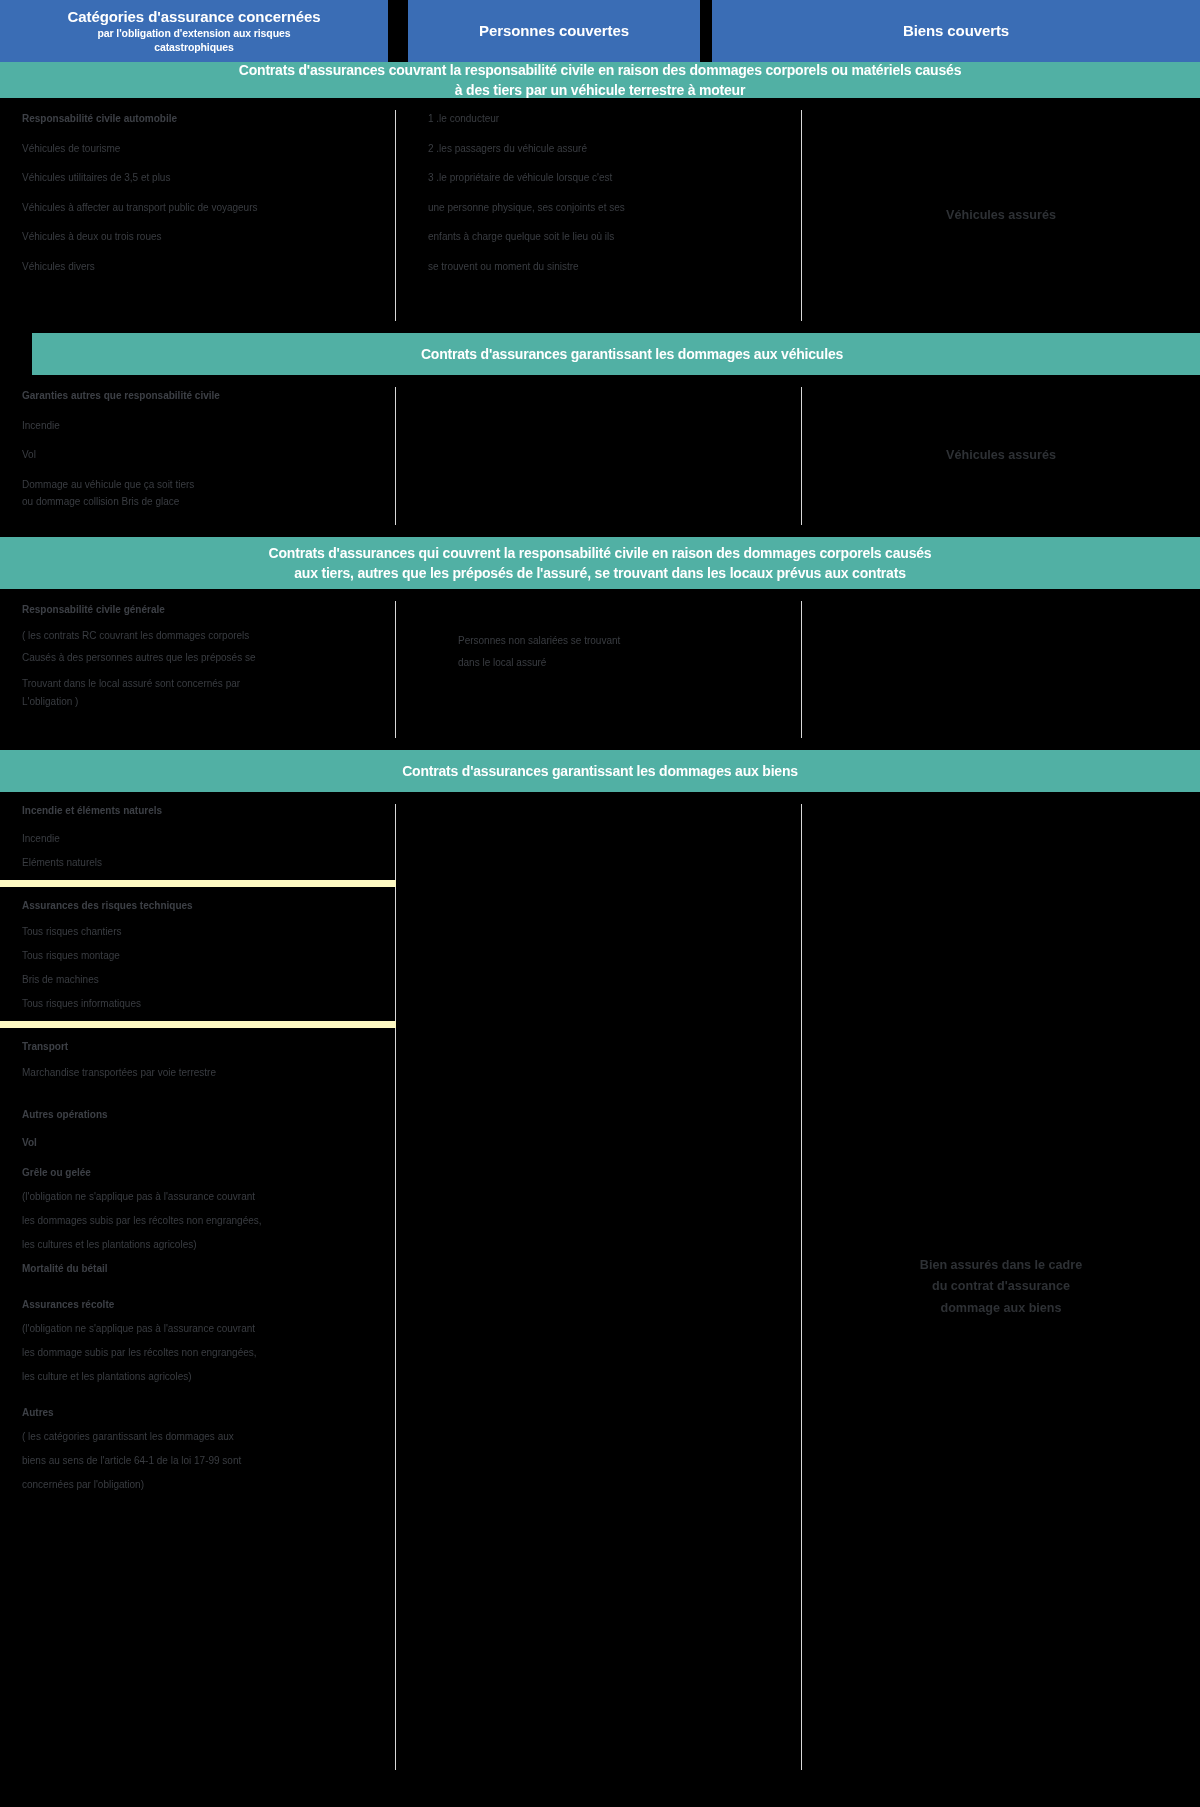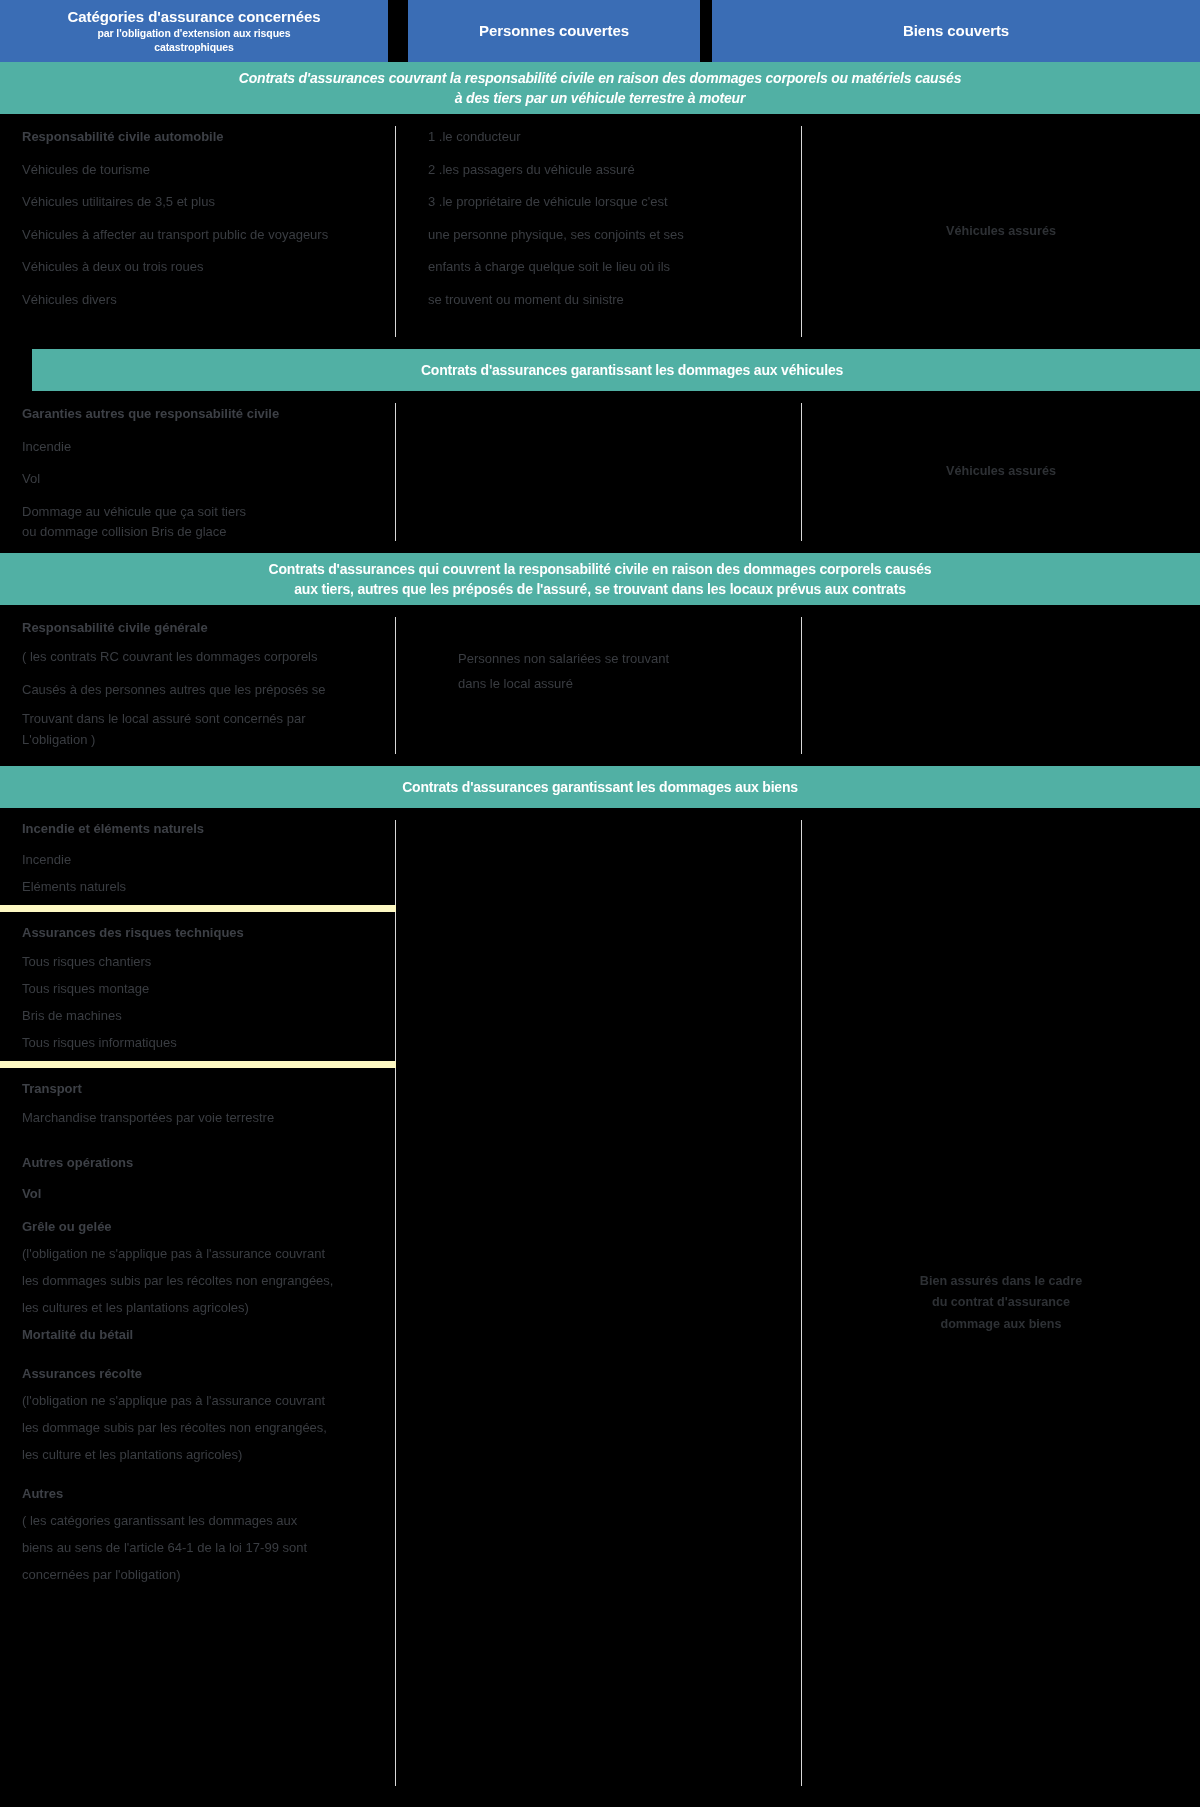--- a/index.html
+++ b/index.html
@@ -60,21 +60,21 @@
     text-align: center;
     font-size: 14px;
     font-weight: bold;
     letter-spacing: -0.2px;
     line-height: 1.45;
     display: flex;
     align-items: center;
     justify-content: center;
     padding: 6px 10px;
   }
-  .band-1 { height: 52px; font-style: italic; }
+  .band-1 { height: 36px; }
   .band-2 { height: 42px; margin-left: 32px; }
   .band-3 { height: 52px; }
   .band-4 { height: 42px; }
 
   
   .row {
     display: flex;
     width: 1200px;
     position: relative;
     background: #000;
@@ -97,21 +97,21 @@
   .vsep-a { left: 395px; }
   .vsep-b { left: 801px; }
 
   .lines {
     padding: 16px 0 14px 22px;
   }
   .lines.c2 { padding-left: 32px; }
 
   .line {
     color: #3a3d42;
-    font-size: 13px;
+    font-size: 10px;
     line-height: 1.0;
     margin-bottom: 19.5px;
     white-space: nowrap;
   }
   .line.b { font-weight: bold; color: #3d4046; }
   .line.tight { margin-bottom: 7px; }
   .line.last { margin-bottom: 0; }
 
   .center-note {
     color: #2e3135;
@@ -228,21 +228,21 @@
       <div>Contrats d'assurances qui couvrent la responsabilité civile en raison des dommages corporels causés</div>
       <div>aux tiers, autres que les préposés de l'assuré, se trouvant dans les locaux prévus aux contrats</div>
     </div>
   </div>
   <div class="row" style="height:161px">
     <div class="vsep vsep-a"></div>
     <div class="vsep vsep-b"></div>
     <div class="col col-1">
       <div class="lines" style="">
         <div class="line b" style="margin-bottom:16px">Responsabilité civile générale</div>
-        <div class="line" style="margin-bottom:20px">( les contrats RC couvrant les dommages corporels</div>
+        <div class="line" style="margin-bottom:12px">( les contrats RC couvrant les dommages corporels</div>
         <div class="line" style="margin-bottom:16px">Causés à des personnes autres que les préposés se</div>
         <div class="line" style="margin-bottom:8px">Trouvant dans le local assuré sont concernés par</div>
         <div class="line last">L'obligation )</div>
       </div>
     </div>
     <div class="col col-2">
       <div class="lines c2" style="padding-top:47px; padding-left:62px">
         <div class="line" style="margin-bottom:12px">Personnes non salariées se trouvant</div>
         <div class="line last">dans le  local assuré</div>
       </div>

